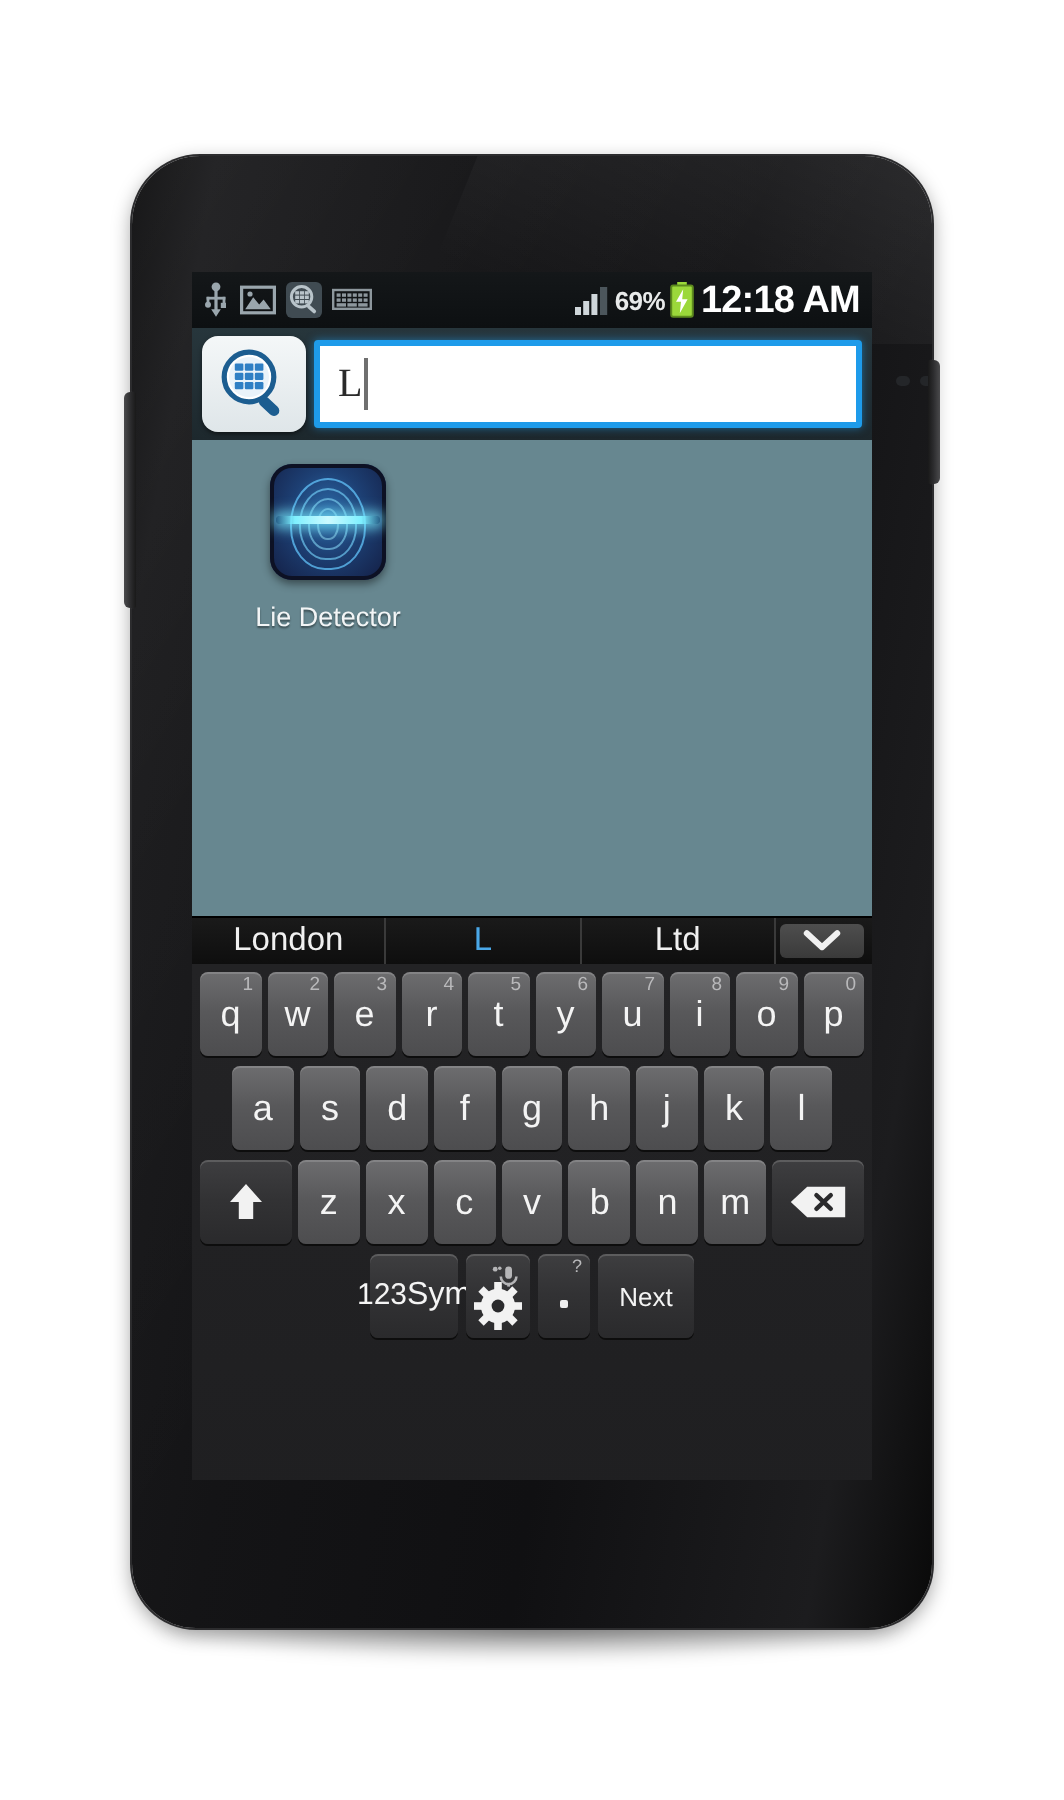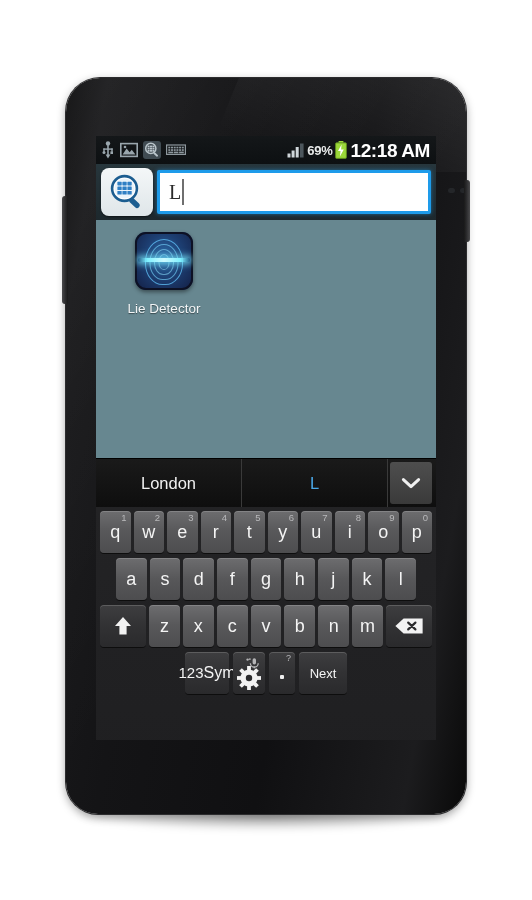--- a/index.html
+++ b/index.html
@@ -163,21 +163,21 @@
     box-shadow: 0 0 7px 2px rgba(120,235,255,0.85);
     border-radius: 2px;
   }
   #app-label {
     margin-top: 11px; color: #f2f5f6; font-size: 13.5px;
     text-shadow: 0 1px 1px rgba(0,0,0,0.45); white-space: nowrap;
   }
 
   
   #suggestions {
-    display: flex; align-items: stretch; height: 49px; width: 100%;
+    display: flex; align-items: stretch; height: 24px; width: 100%;
     background: linear-gradient(180deg, #1a1a1a 0%, #0e0e0e 100%);
     border-top: 1px solid #000;
     text-align: center;
   }
   .suggestion {
     flex: 1; display: flex; align-items: center; justify-content: center;
     font-size: 16.5px; color: #f0f0f0;
     border-right: 1px solid #3a3a3a;
   }
   .suggestion.active { color: #4aa8e8; }
@@ -367,20 +367,21 @@
           <div class="fp-ring" id="fp4"></div>
           <div id="scan-line"></div>
         </div>
         <div id="app-label">Lie Detector</div>
       </div>
     </div>
 
     <div id="suggestions">
       <div class="suggestion">London</div>
       <div class="suggestion active">L</div>
+      <div class="suggestion">Ltd</div>
       <div id="suggestion-expand">
         <svg width="20" height="13" viewBox="0 0 20 13">
           <path d="M2.4 2.6 L10 9.6 L17.6 2.6" fill="none" stroke="#f0f0f0" stroke-width="3" stroke-linecap="round" stroke-linejoin="round"></path>
         </svg>
       </div>
     </div>
 
     <div id="keyboard">
 
       <div class="krow" id="row-top">

